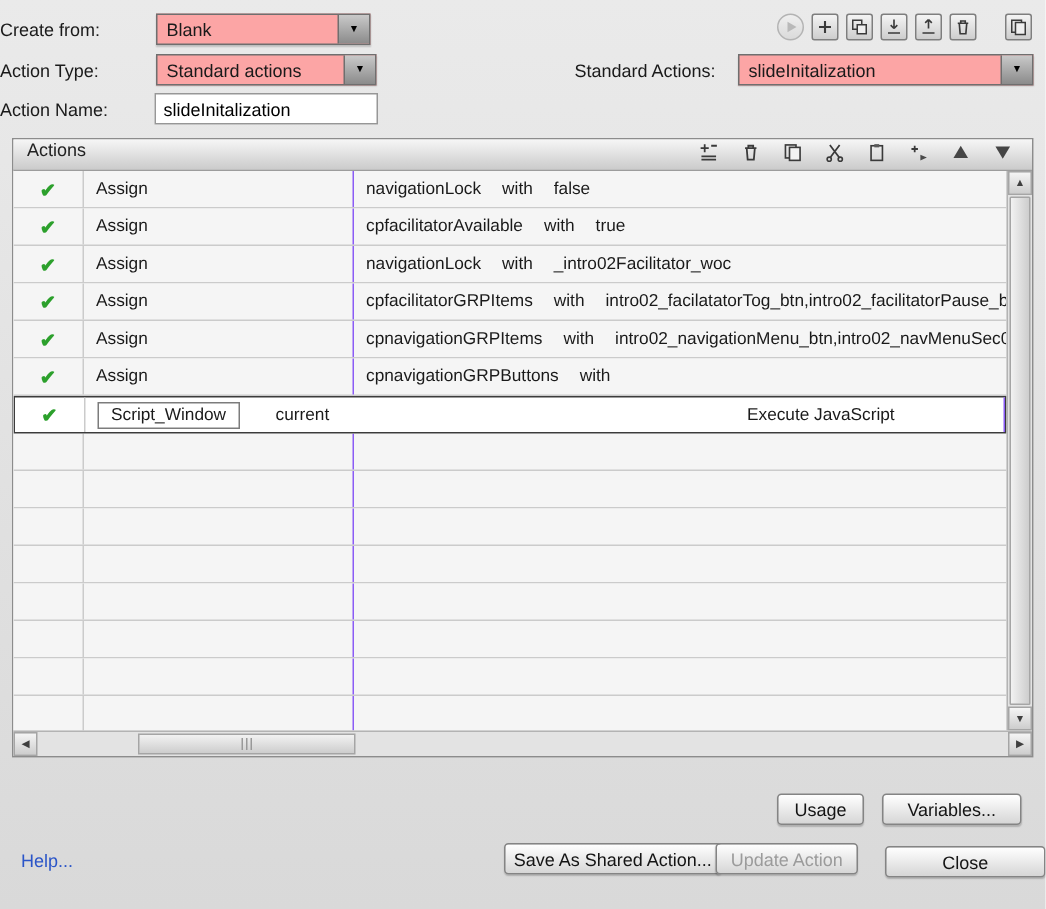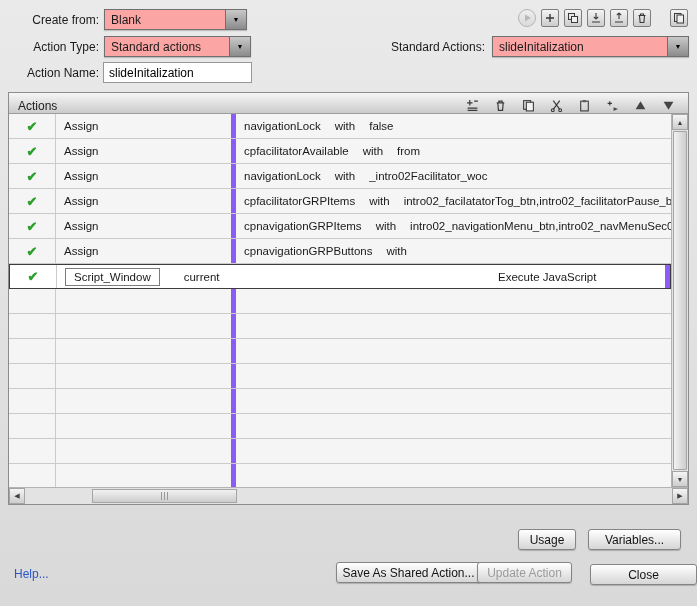--- a/index.html
+++ b/index.html
@@ -1,45 +1,45 @@
 <!DOCTYPE html>
 <html><head>
 <meta charset="utf-8">
 <style>
   *{box-sizing:border-box;margin:0;padding:0}
   html,body{width:697px;height:606px}
   body{position:relative;overflow:hidden;background:linear-gradient(#eaeaea,#d9d9d9);
        font-family:"Liberation Sans",sans-serif;font-size:12px;color:#1a1a1a}
   .lbl{position:absolute;white-space:nowrap}
-  .r-align{text-align:right}
+  .r-align{}
   
   .dd{position:absolute;height:21px;border:1px solid #6f6f6f;background:#fca5a5;display:flex;box-shadow:0 1px 1px rgba(0,0,0,.18)}
   .dd-val{flex:1;padding:3px 6px;white-space:nowrap;overflow:hidden}
   .dd-btn{width:21px;border-left:1px solid #6f6f6f;background:linear-gradient(#c9c9c9,#8b8b8b);
           display:flex;align-items:center;justify-content:center;font-size:7px;color:#000}
   .txt{position:absolute;height:21px;border:1px solid #979797;background:#fff;font-family:inherit;font-size:12px;padding:0 5px}
   
   .topicons{position:absolute;top:9px;right:9px;display:flex;gap:5px;align-items:center}
   .iconbtn{width:18px;height:18px;border:1px solid #7e7e7e;border-radius:2px;
            background:linear-gradient(#f4f4f4,#cdcdcd);display:flex;align-items:center;justify-content:center}
   .iconbtn.circle{border-radius:50%}
   .iconbtn.disabled{opacity:.5}
   .iconbtn.sep{margin-left:14px}
   
   .panel{position:absolute;left:8px;top:92px;width:681px;height:413px;border:1px solid #8c8c8c;background:#fdfdfd}
   .phead{position:absolute;left:0;top:0;right:0;height:21px;border-bottom:1px solid #9c9c9c;
-         background:linear-gradient(#f6f6f6,#cbcbcb);display:flex;align-items:flex-end}
+         background:linear-gradient(#f6f6f6,#cbcbcb);display:flex;align-items:flex-start}
   .ptitle{padding-left:9px;color:#222}
   .ptools{margin-left:auto;display:flex;align-items:center;gap:12px;padding-right:12px}
   .ptool{width:16px;height:16px;display:flex;align-items:center;justify-content:center}
   .tbl{position:absolute;left:0;top:21px;right:17px;bottom:17px;overflow:hidden;background:#fdfdfd}
   .trow{position:absolute;left:0;right:0;height:25px;display:flex;background:#f5f5f5;border-bottom:1px solid #cbcbcb}
   .cell{display:flex;align-items:center;overflow:hidden;white-space:nowrap}
   .c-check{width:47px;border-right:1px solid #cbcbcb;justify-content:center}
-  .c-action{width:180px;border-right:5px solid #8b5cf6;padding-left:8px;font-size:11.5px}
+  .c-action{width:180px;border-right:1px solid #8b5cf6;padding-left:8px;font-size:11.5px}
   .c-detail{flex:1;padding-left:8px;font-size:11.5px;column-gap:14px}
   .check{color:#2ca02c;font-size:13px;font-weight:bold}
   .trow.sel{background:#fff;border:1px solid #3c3c3c;z-index:2}
   .scriptbtn{display:inline-block;border:1px solid #7c7c7c;background:#fff;padding:2px 8px;margin-right:10px;font-size:11.5px}
   
   .vscroll{position:absolute;top:21px;right:0;width:17px;bottom:17px;background:#e3e3e3;border-left:1px solid #b3b3b3}
   .hscroll{position:absolute;left:0;right:0;bottom:0;height:17px;background:#e3e3e3;border-top:1px solid #b3b3b3}
   .sbtn{position:absolute;background:linear-gradient(#f5f5f5,#cdcdcd);border:1px solid #a5a5a5;
         display:flex;align-items:center;justify-content:center;font-size:7px;color:#3f3f3f}
   .vthumb{position:absolute;left:1px;right:1px;top:17px;bottom:17px;border:1px solid #a5a5a5;
@@ -186,21 +186,21 @@
     </div>
 
     <div class="trow" style="top:25px">
       <div class="cell c-check">
           <span class="check">✔</span>
         </div>
       <div class="cell c-action">Assign</div>
       <div class="cell c-detail">
         <span>cpfacilitatorAvailable</span>
         <span>with</span>
-        <span>from</span>
+        <span>true</span>
       </div>
     </div>
 
     <div class="trow" style="top:50px">
       <div class="cell c-check">
           <span class="check">✔</span>
         </div>
       <div class="cell c-action">Assign</div>
       <div class="cell c-detail">
         <span>navigationLock</span>

